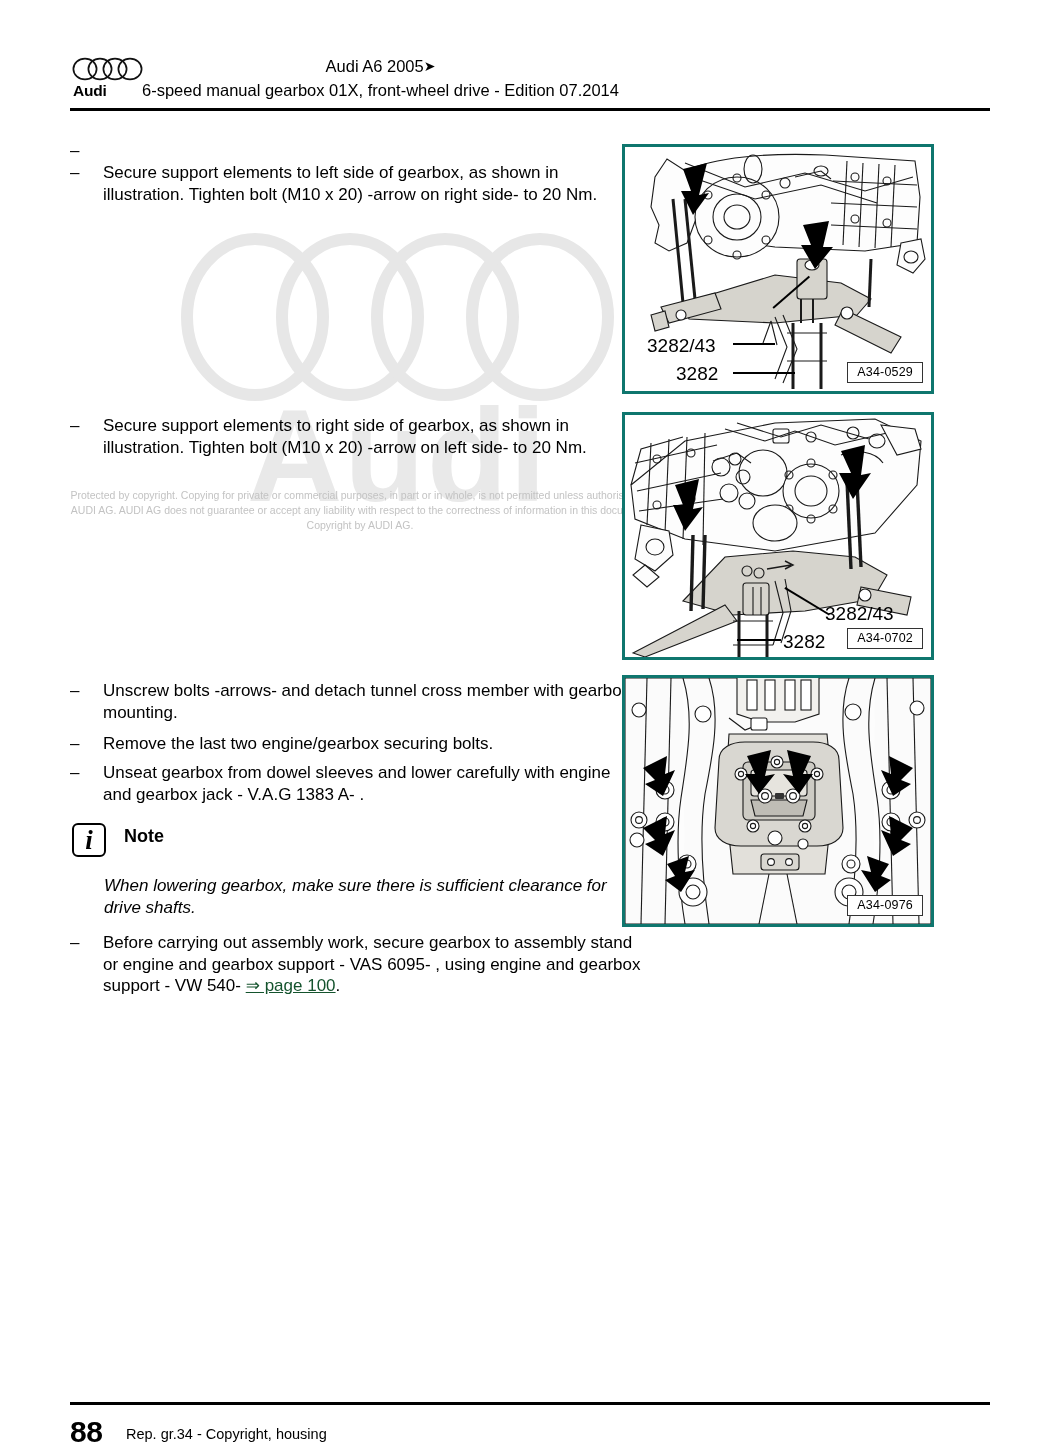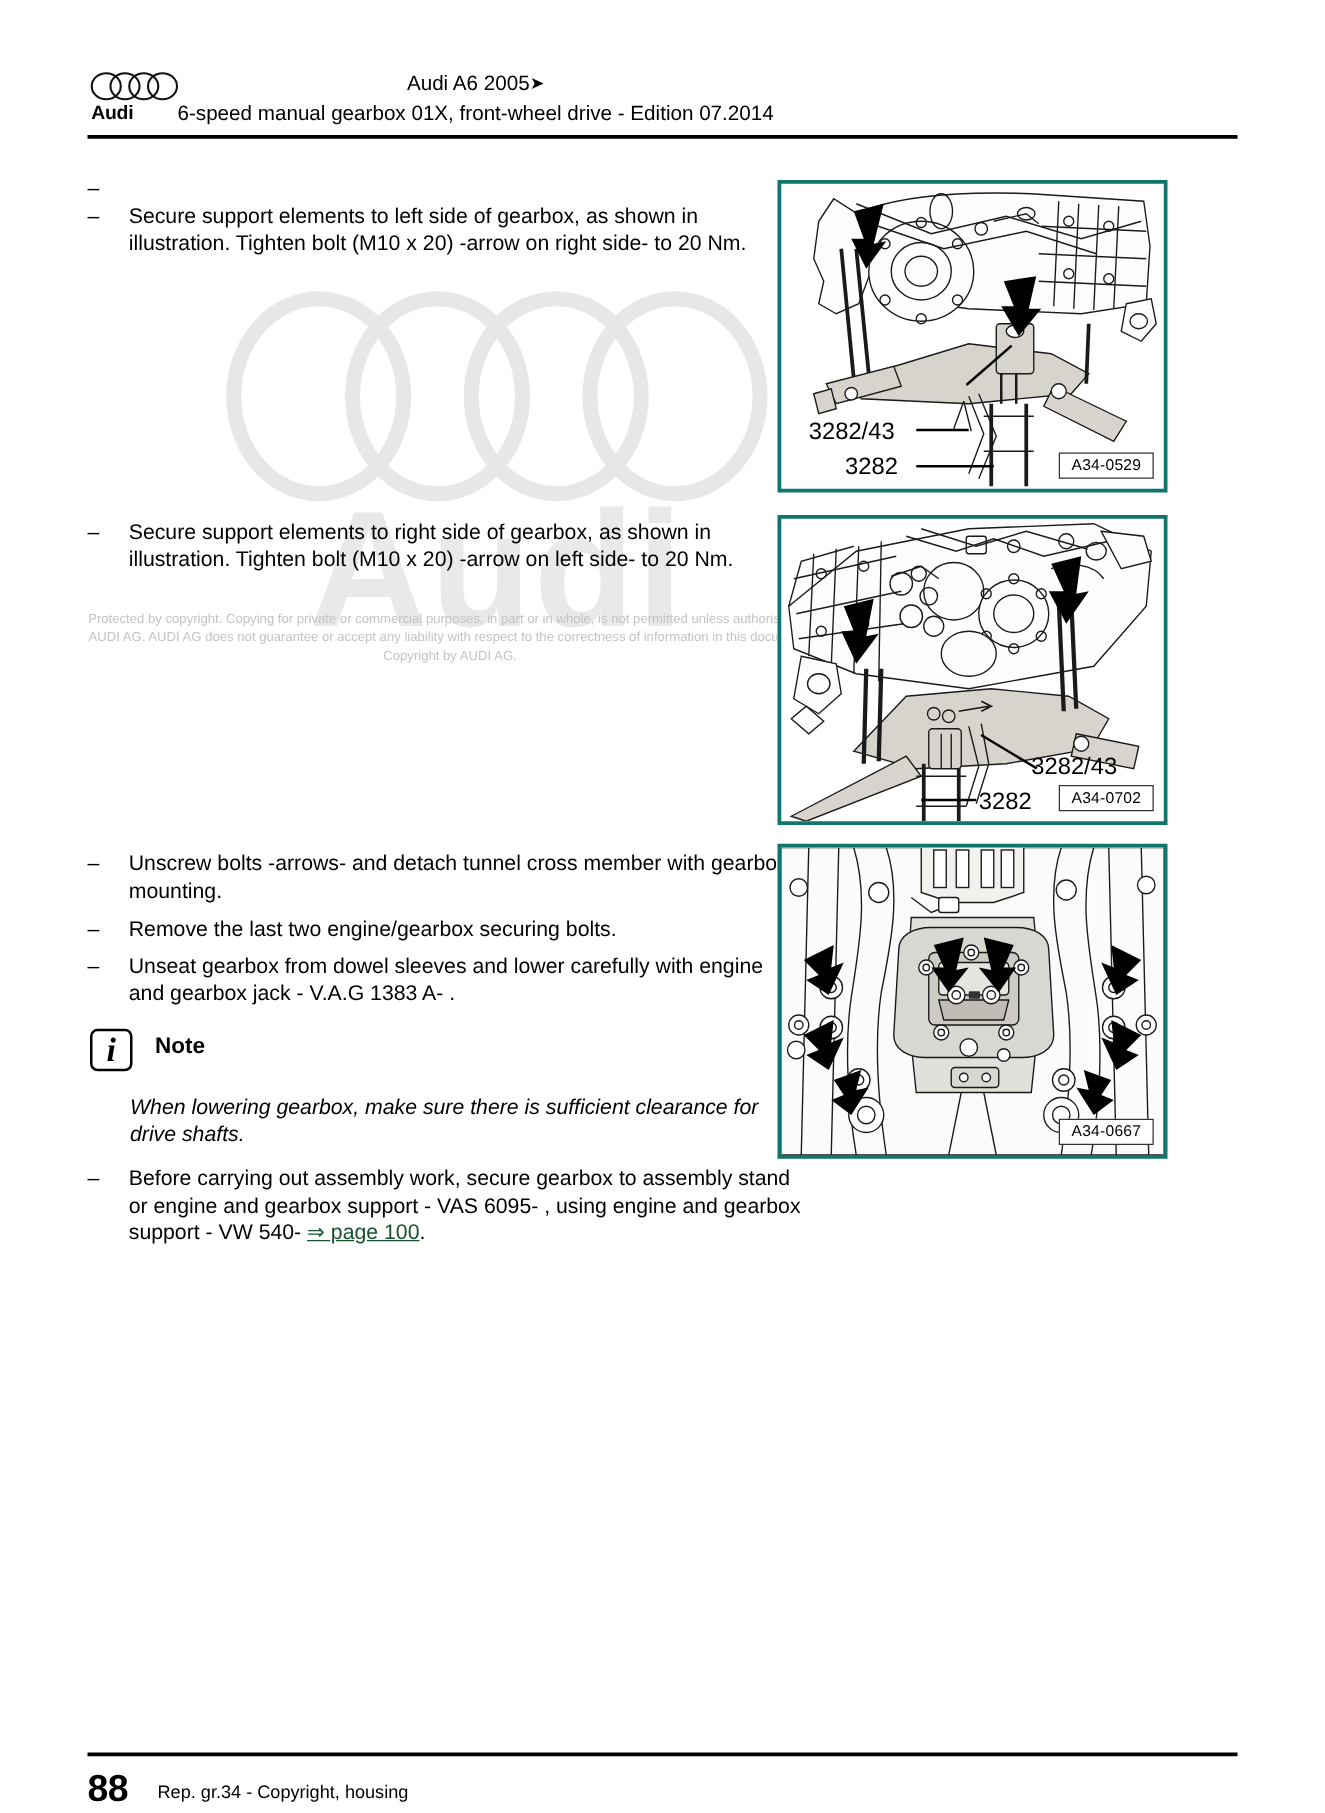--- a/index.html
+++ b/index.html
@@ -595,21 +595,21 @@
         <path d="M288 90 L264 78 L266 96 L256 92 L268 118 L286 106 L276 102 Z"></path>
 
         <path d="M288 150 L264 138 L266 156 L256 152 L268 178 L286 166 L276 162 Z"></path>
 
         <path d="M264 186 L242 178 L246 194 L236 192 L250 214 L266 202 L256 198 Z"></path>
 
         <path d="M122 78 L146 72 L140 98 L150 96 L134 116 L120 96 L130 96 Z"></path>
         <path d="M186 78 L162 72 L168 98 L158 96 L174 116 L188 96 L178 96 Z"></path>
       </g>
     </svg>
-    <div class="fig-id">A34-0667</div>
+    <div class="fig-id">A34-0976</div>
   </div>
 
   <div class="footer-rule"></div>
   <div class="footer">
     <div class="page-num">88</div>
     <div class="footer-text">Rep. gr.34 - Copyright, housing</div>
   </div>
 
 </div>
 

